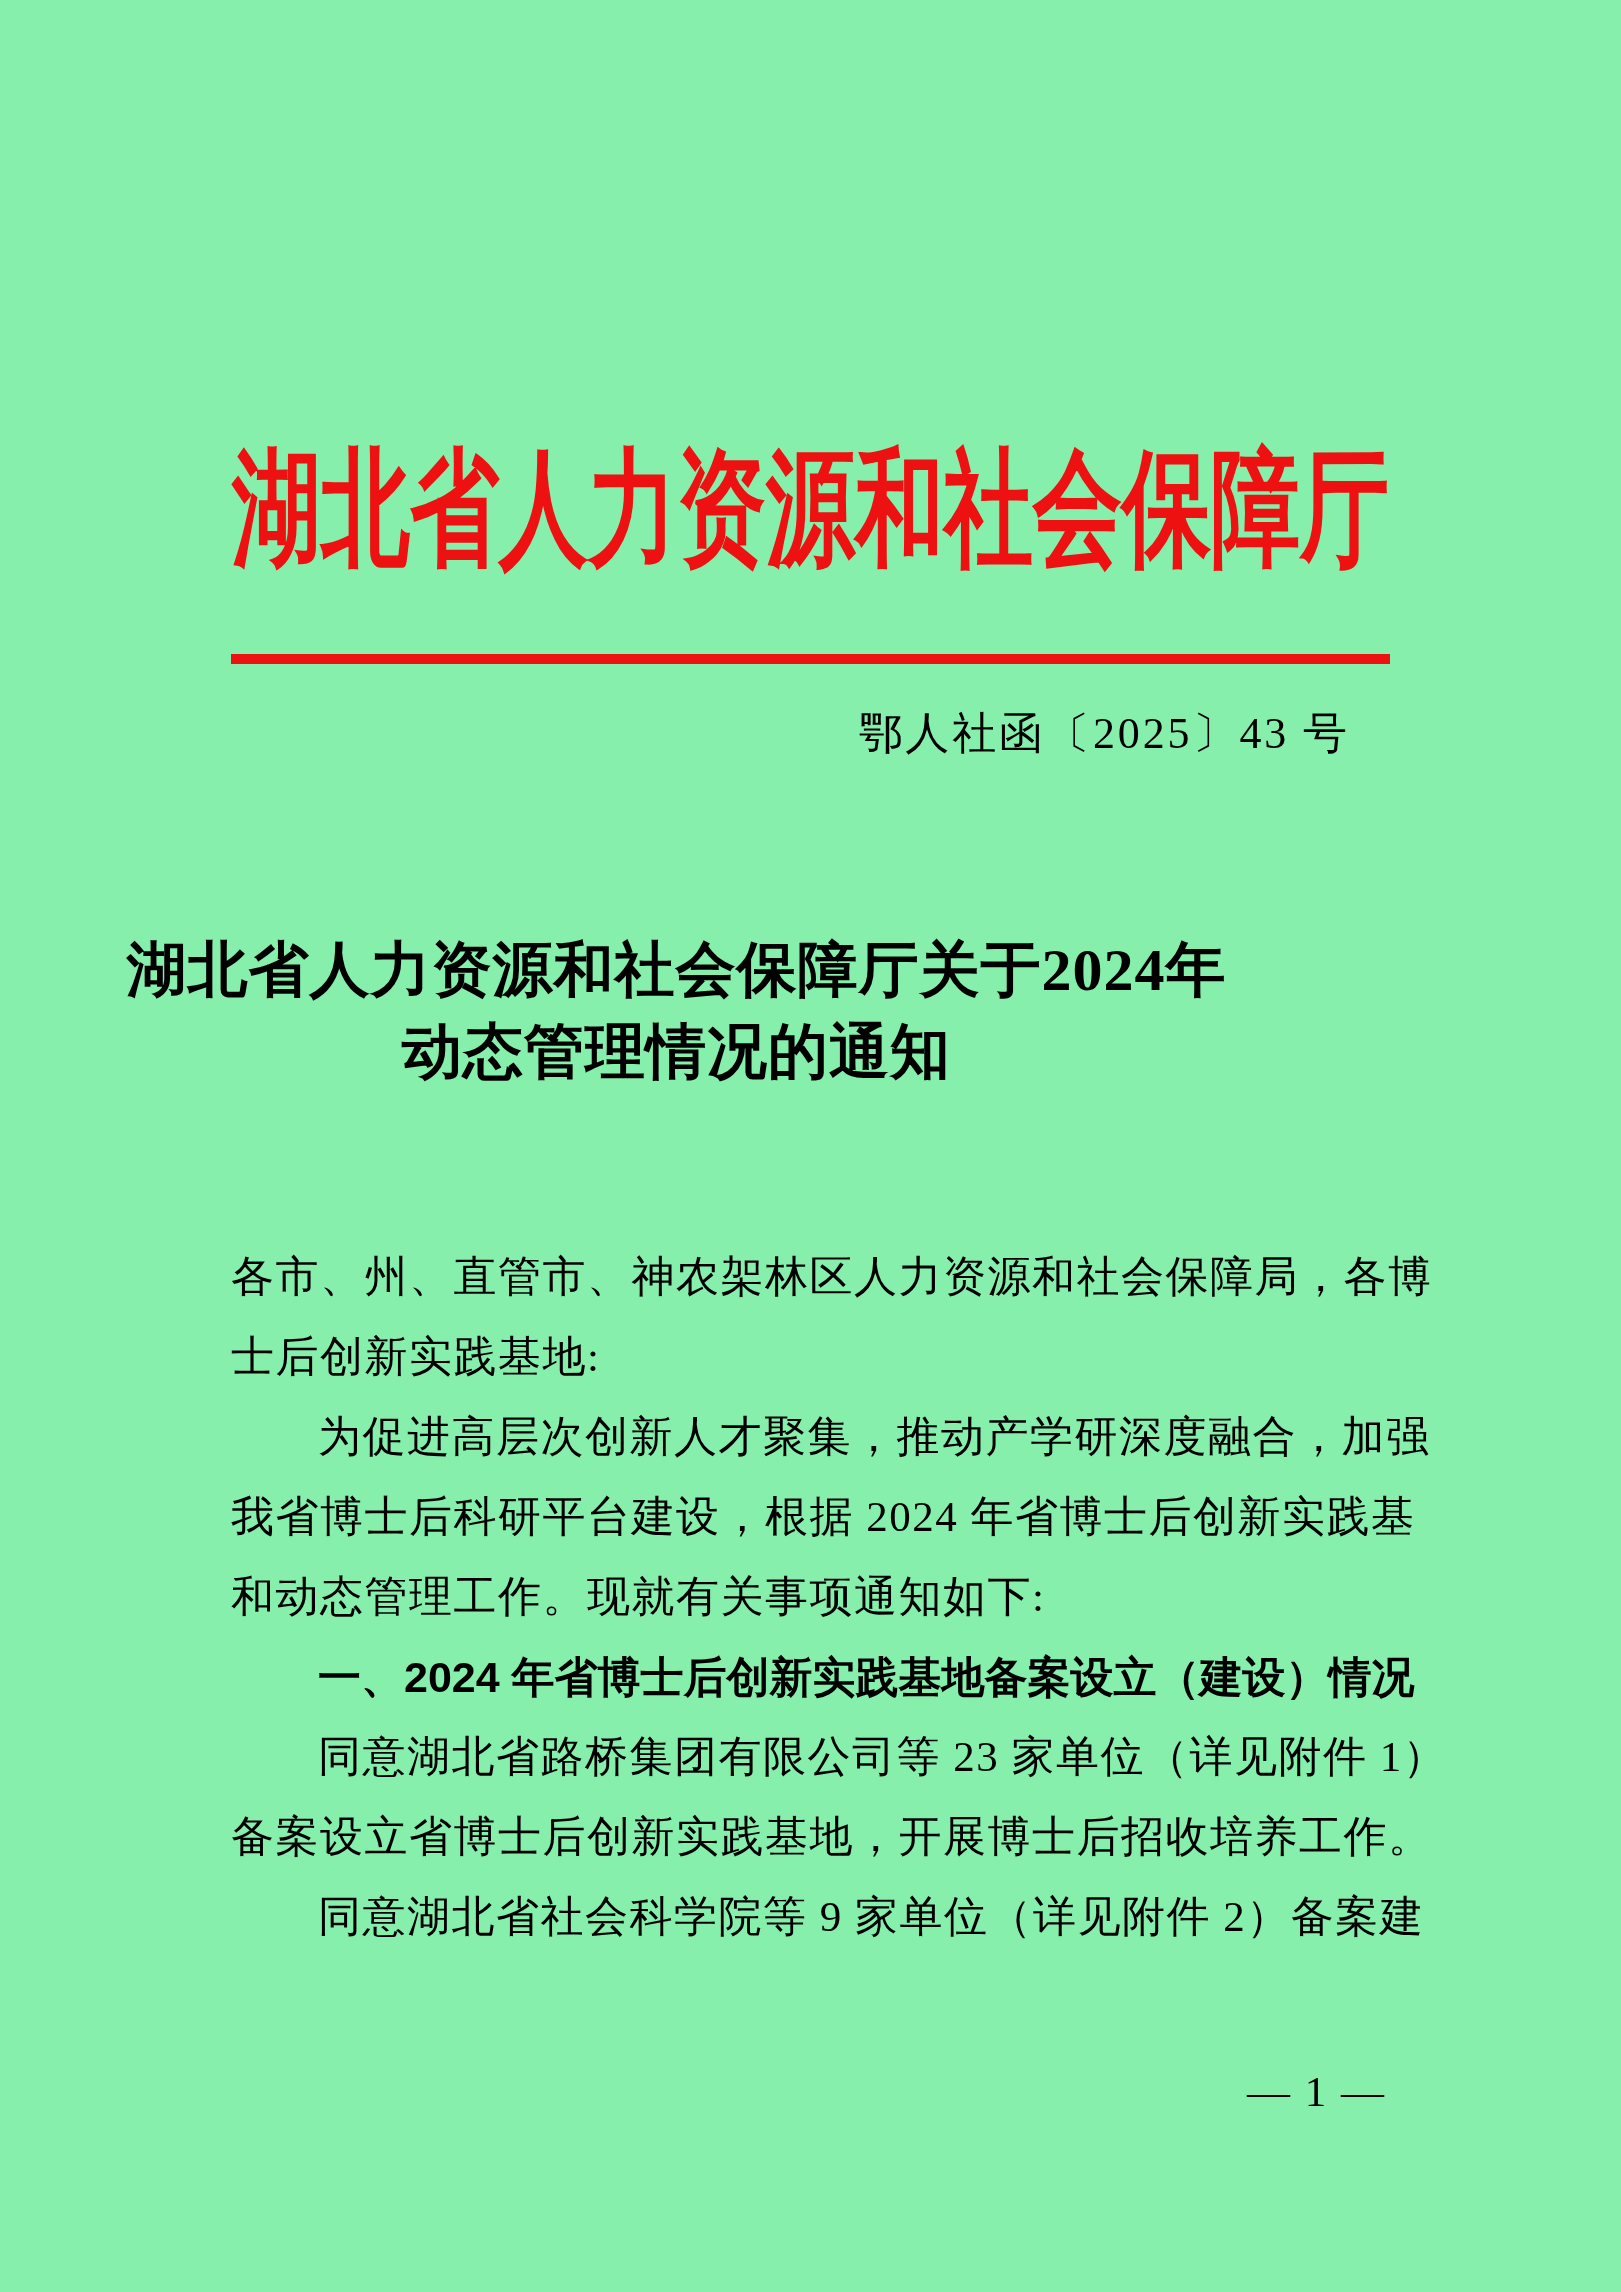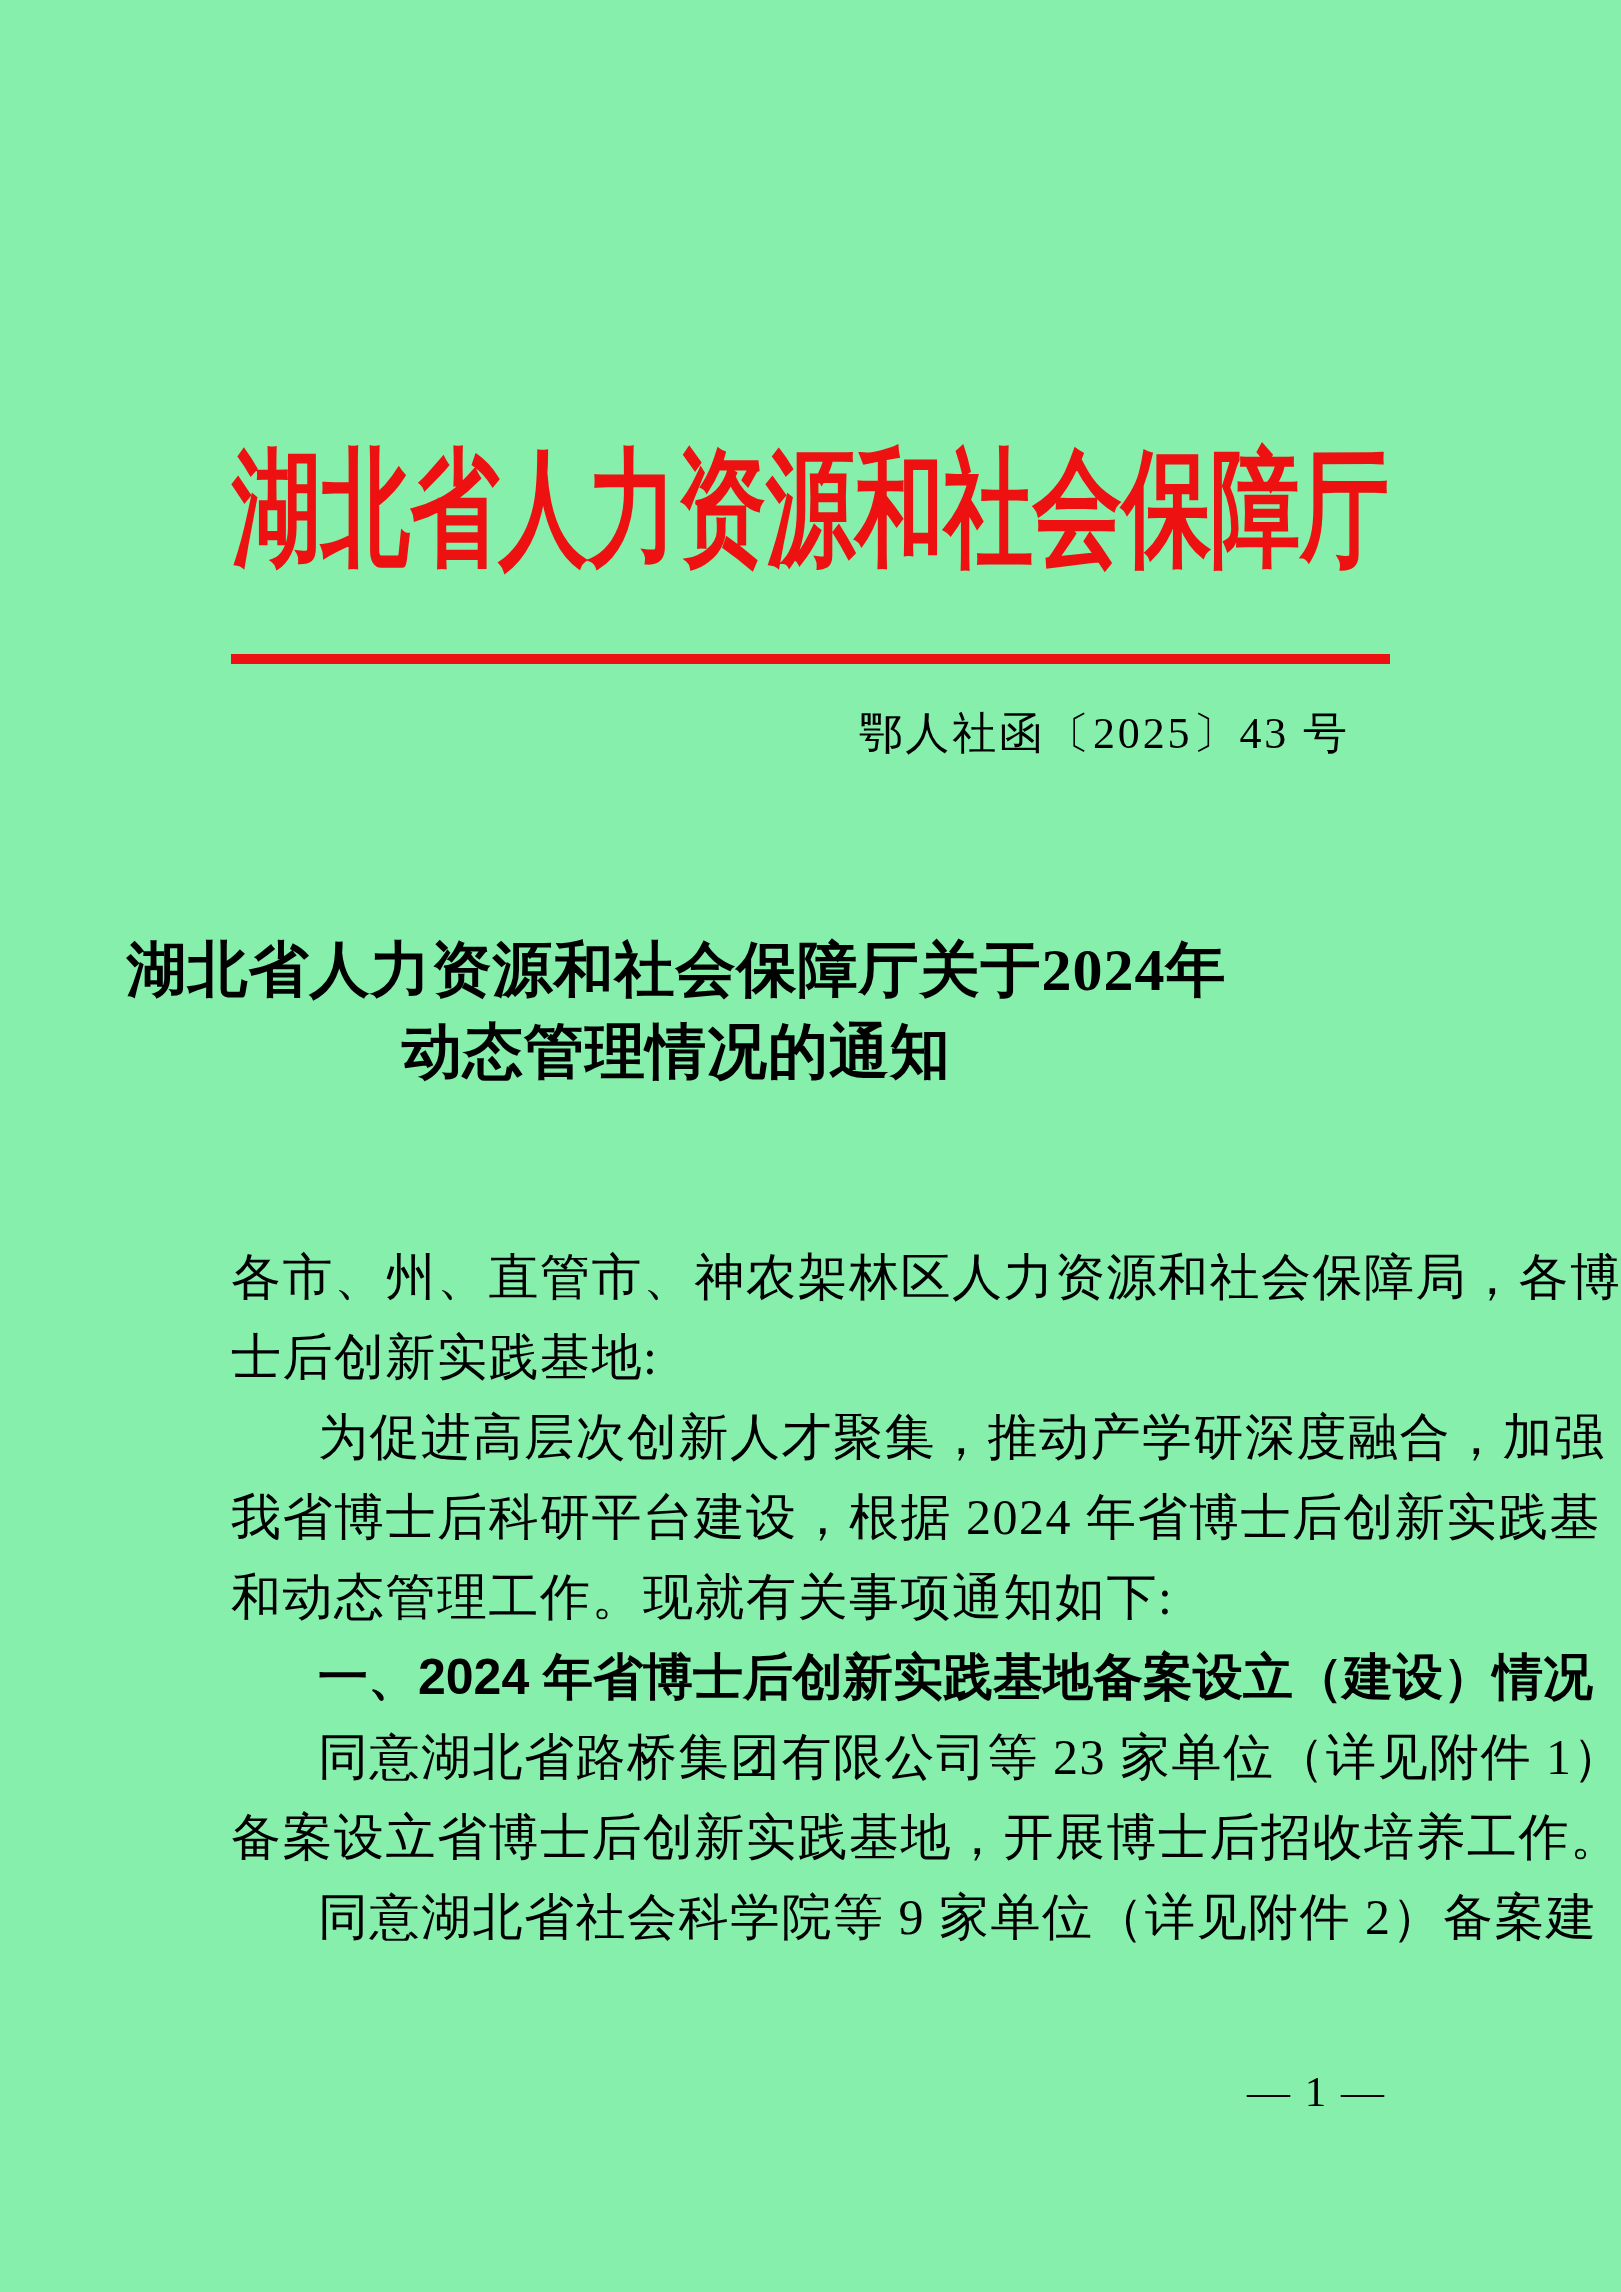--- a/index.html
+++ b/index.html
@@ -69,21 +69,21 @@
     line-height: 82px;
     letter-spacing: 1px;
   }
 
   
   .doc-body {
     position: absolute;
     top: 1237px;
     left: 231px;
     width: 1166px;
-    font-size: 50px;
+    font-size: 43px;
     line-height: 80px;
     letter-spacing: 1.5px;
     white-space: nowrap;
   }
   .body-line { white-space: nowrap; }
   .body-line.indent { text-indent: 87px; }
   .body-line.heading {
     font-family: "Liberation Sans", sans-serif;
     font-weight: bold;
     letter-spacing: 0px;

